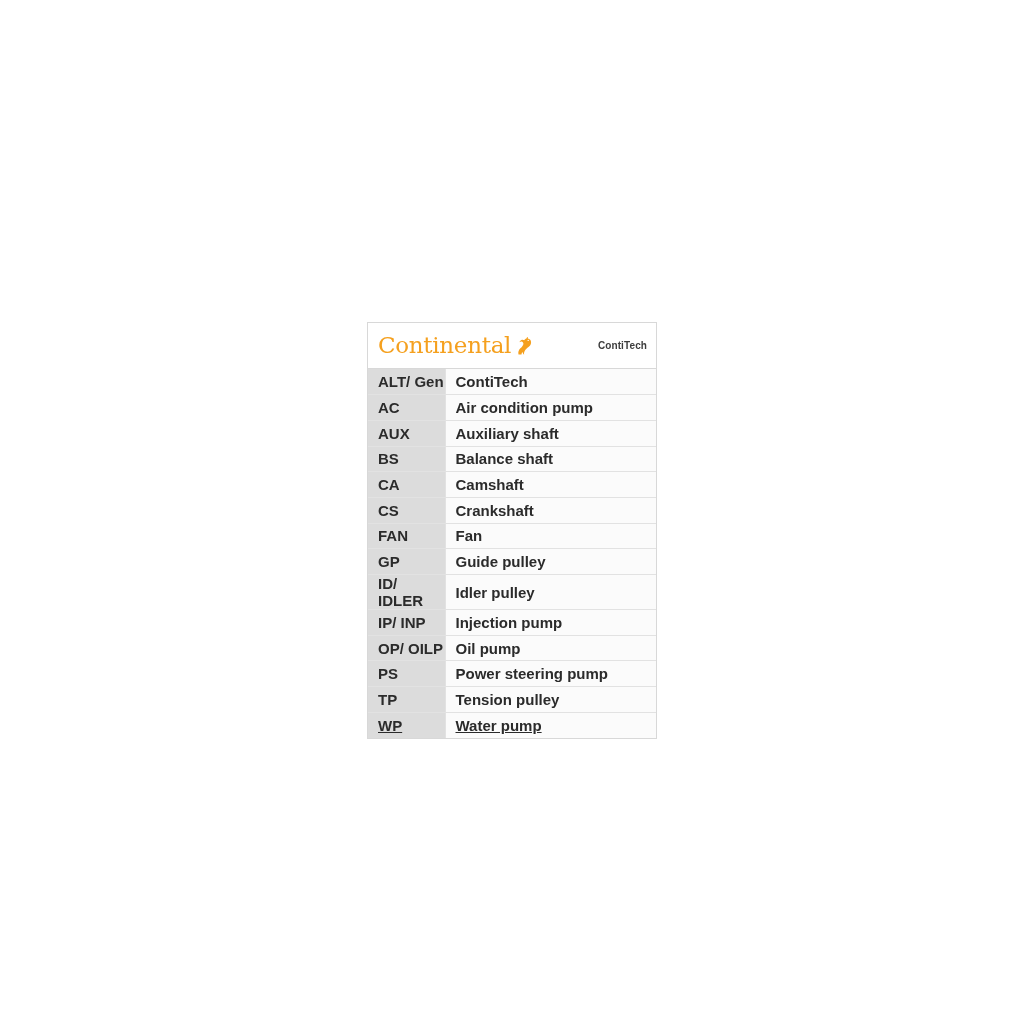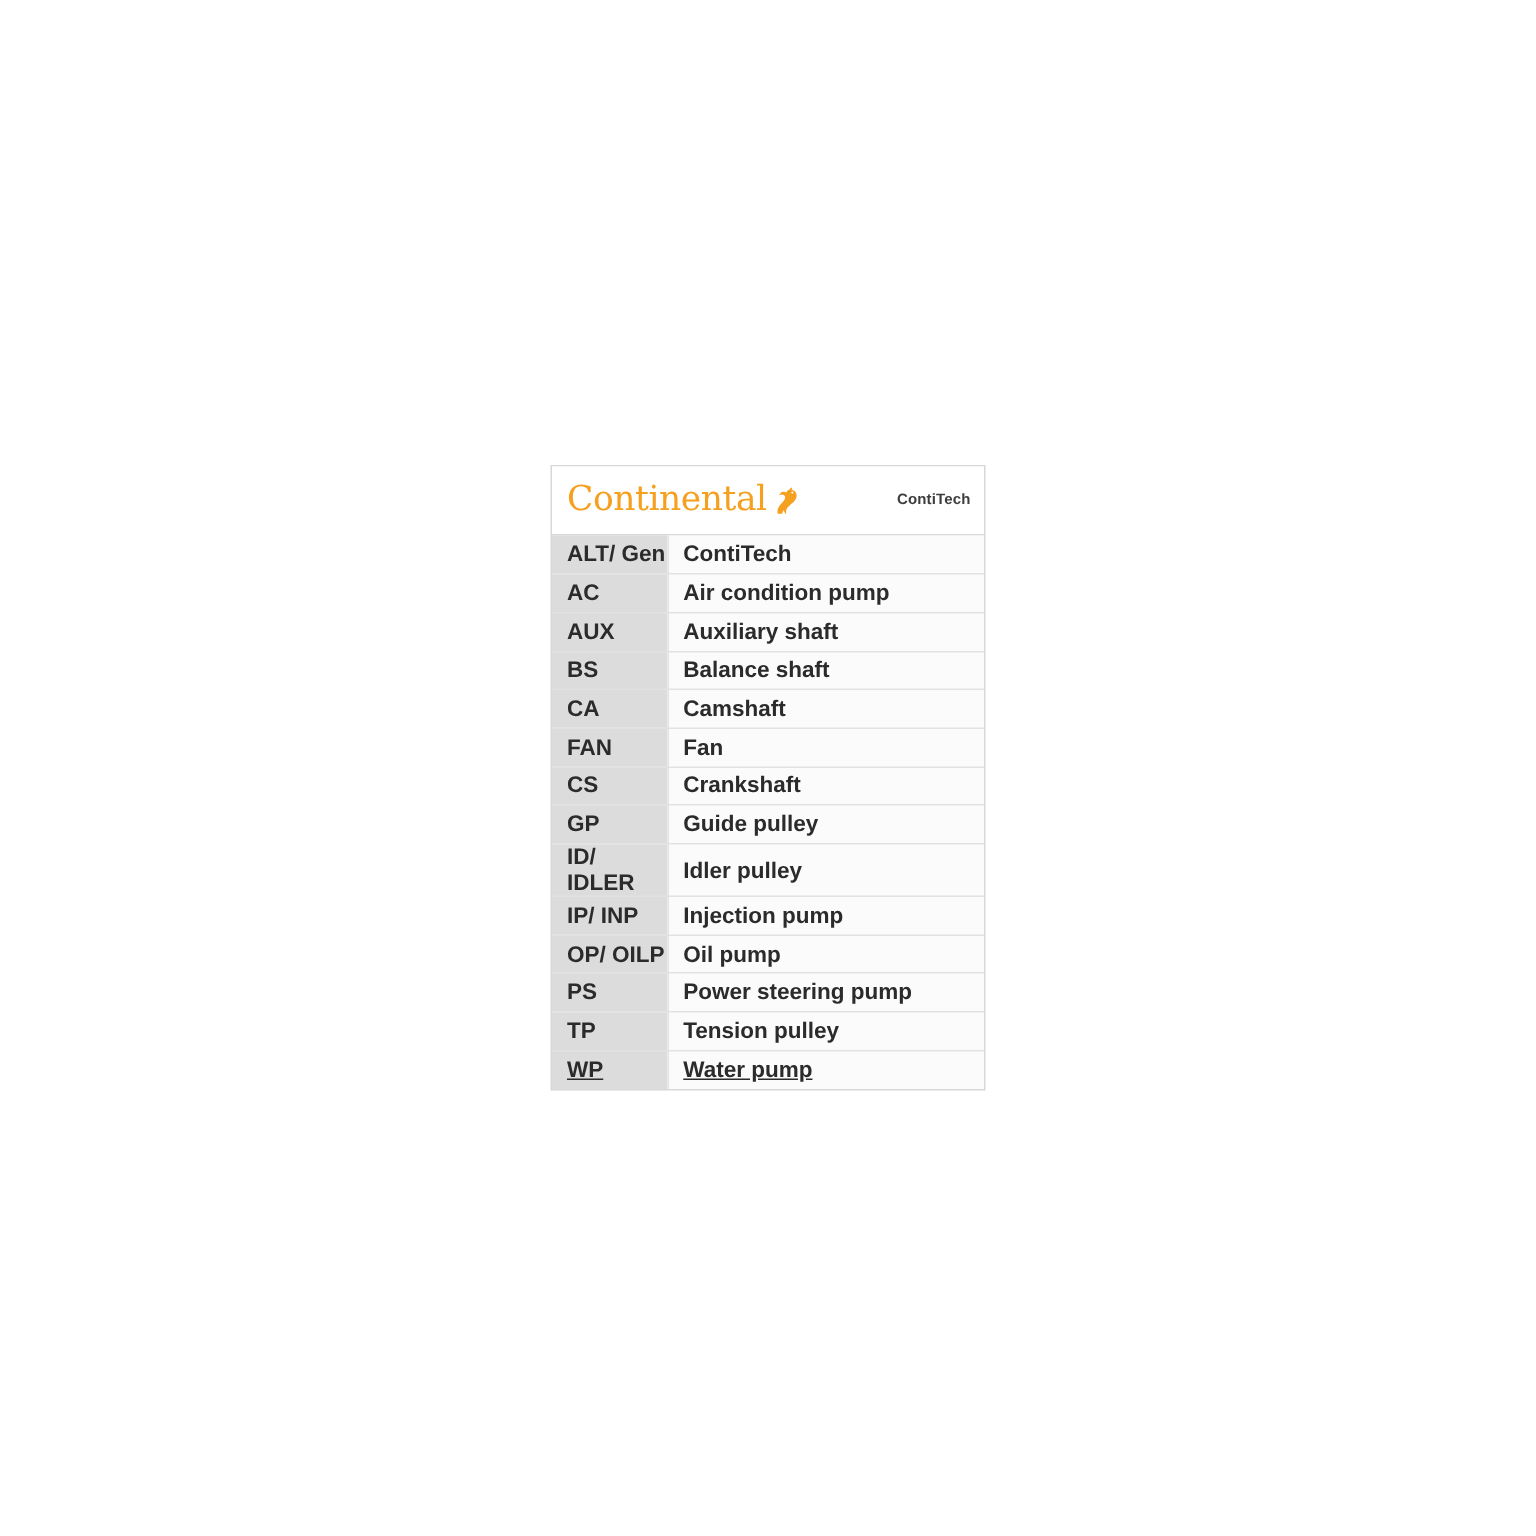--- a/index.html
+++ b/index.html
@@ -15,21 +15,21 @@
     position: relative;
     width: 1024px;
     height: 1024px;
     background: #ffffff;
     overflow: hidden;
   }
 
   .legend-card {
     position: absolute;
     left: 367px;
-    top: 310px;
+    top: 322px;
     width: 290px;
     background: #ffffff;
     border: 1px solid #d8d8d8;
     box-sizing: border-box;
   }
 
   .legend-header {
     display: flex;
     align-items: center;
     justify-content: space-between;
@@ -144,26 +144,26 @@
         </tr>
         <tr>
           <td class="col-code">BS</td>
           <td class="col-desc">Balance shaft</td>
         </tr>
         <tr>
           <td class="col-code">CA</td>
           <td class="col-desc">Camshaft</td>
         </tr>
         <tr>
+          <td class="col-code">CS</td>
+          <td class="col-desc">Crankshaft</td>
+        </tr>
+        <tr>
           <td class="col-code">FAN</td>
           <td class="col-desc">Fan</td>
-        </tr>
-        <tr>
-          <td class="col-code">CS</td>
-          <td class="col-desc">Crankshaft</td>
         </tr>
         <tr>
           <td class="col-code">GP</td>
           <td class="col-desc">Guide pulley</td>
         </tr>
         <tr>
           <td class="col-code">ID/ IDLER</td>
           <td class="col-desc">Idler pulley</td>
         </tr>
         <tr>

